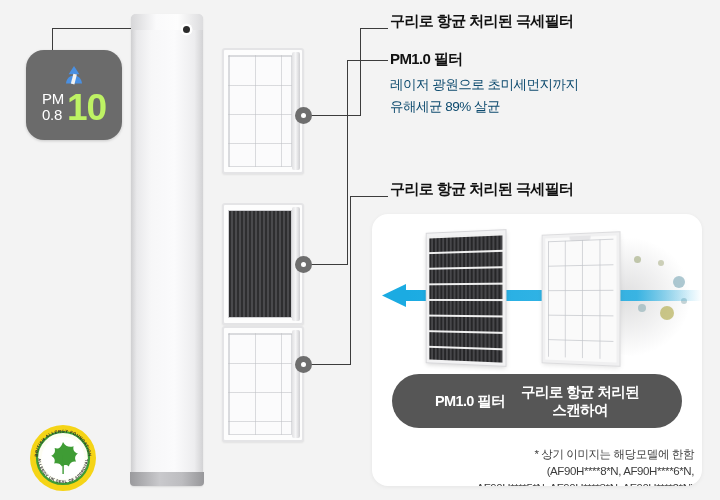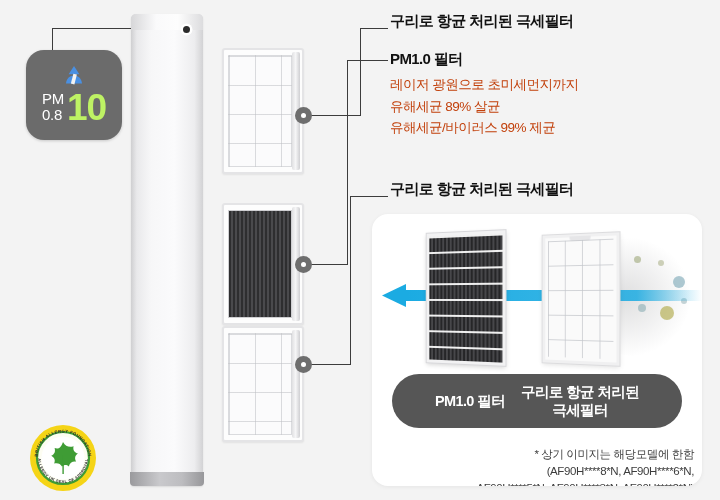--- a/index.html
+++ b/index.html
@@ -95,21 +95,21 @@
     background:#6e6e6e;display:flex;align-items:center;justify-content:center;
   }
   .conn-dot::after{content:"";width:5px;height:5px;border-radius:50%;background:#fff;}
 
   
   .head-title{
     position:absolute;font-size:15px;font-weight:700;color:#111;
     letter-spacing:-.6px;white-space:nowrap;
   }
   .body-lines{
-    position:absolute;font-size:13.5px;color:#c2410c;
+    position:absolute;font-size:13.5px;color:#0c4a6e;
     letter-spacing:-.5px;line-height:21.5px;white-space:nowrap;
   }
 
   
   #inset-card{
     left:372px;top:214px;width:330px;height:272px;
     background:#fff;border-radius:16px;
     box-shadow:0 1px 4px rgba(0,0,0,.06);
     overflow:hidden;
   }
@@ -242,21 +242,20 @@
   <div class="conn-dot" style="left:295px;top:256px;"></div>
   <div class="conn-dot" style="left:295px;top:356px;"></div>
 
   <div class="head-title" style="left:390px;top:12px;">구리로 항균 처리된 극세필터</div>
 
   <div class="head-title" style="left:390px;top:50px;">PM1.0 필터</div>
 
   <div class="body-lines" style="left:390px;top:74px;">
     <div>레이저 광원으로 초미세먼지까지</div>
     <div>유해세균 89% 살균</div>
-    <div>유해세균/바이러스 99% 제균</div>
   </div>
 
   <div class="head-title" style="left:390px;top:180px;">구리로 항균 처리된 극세필터</div>
 
   <div class="abs" id="inset-card">
 
     <div id="inset-art">
 
       <div class="dustcloud"></div>
       <div class="particle" style="left:238px;top:44px;width:9px;height:9px;background:rgba(168,162,70,.62);"></div>
@@ -289,21 +288,21 @@
 
       <div class="ins-filter ins-white">
         <div class="handle"></div>
         <div class="grid"></div>
       </div>
     </div>
 
     <div id="inset-pill">
       <span class="p1">PM1.0 필터</span>
       <span class="p2">구리로 항균 처리된
-극세필터</span>
+스캔하여</span>
     </div>
 
     <div id="inset-note">* 상기 이미지는 해당모델에 한함
 (AF90H****8*N, AF90H****6*N,
 AF90H****5*N, AF90H****3*N, AF90H****2*N)</div>
   </div>
 
   <svg class="abs" id="allergy-seal" viewBox="0 0 72 72">
     <defs>
       <path id="arcTop" d="M36 36 m-25.5 0 a25.5 25.5 0 1 1 51 0" fill="none"></path>

